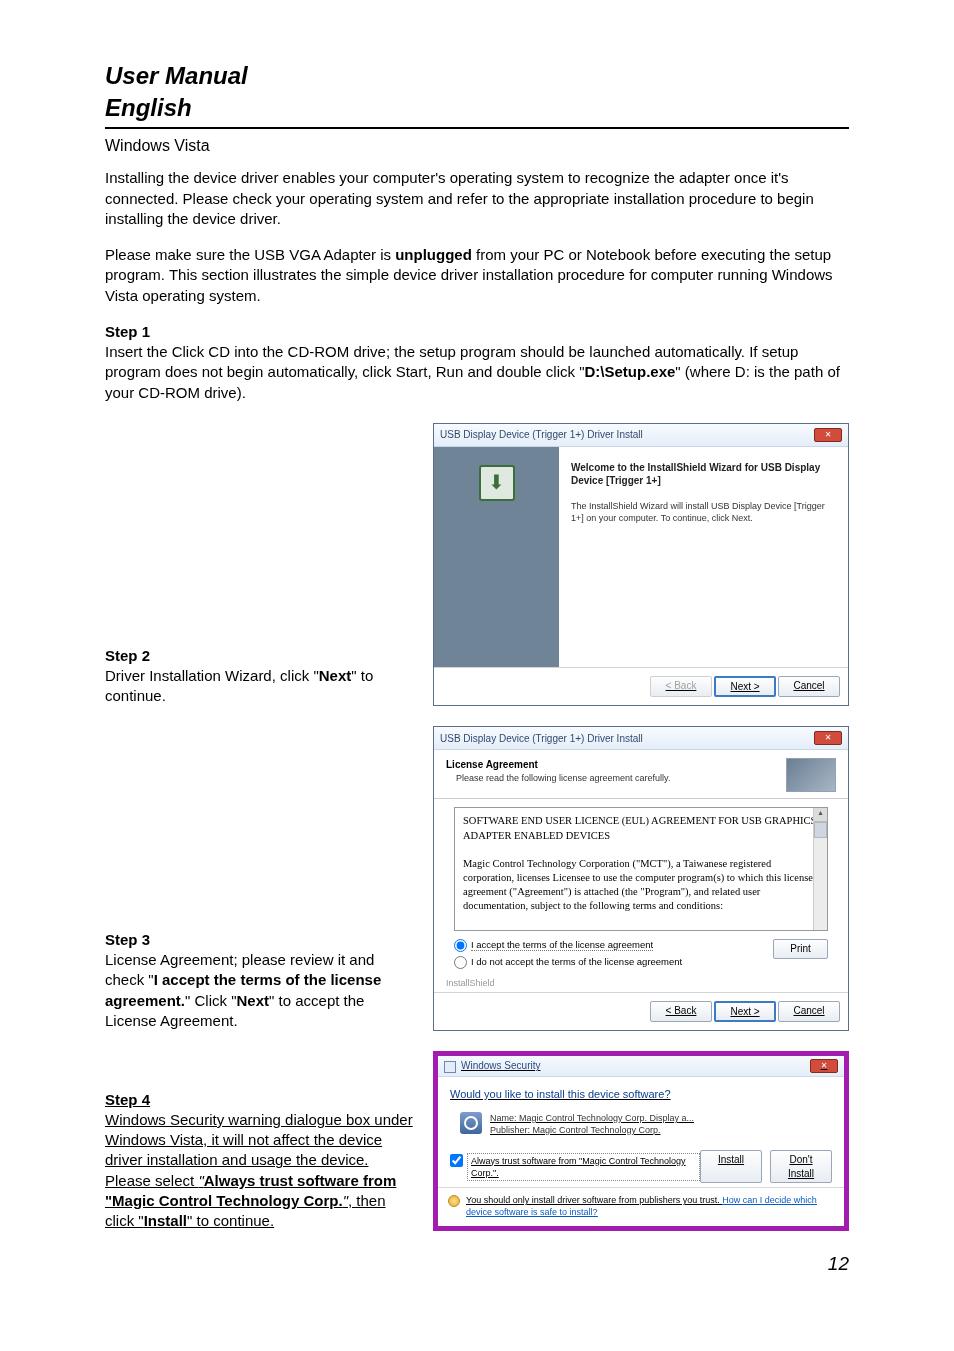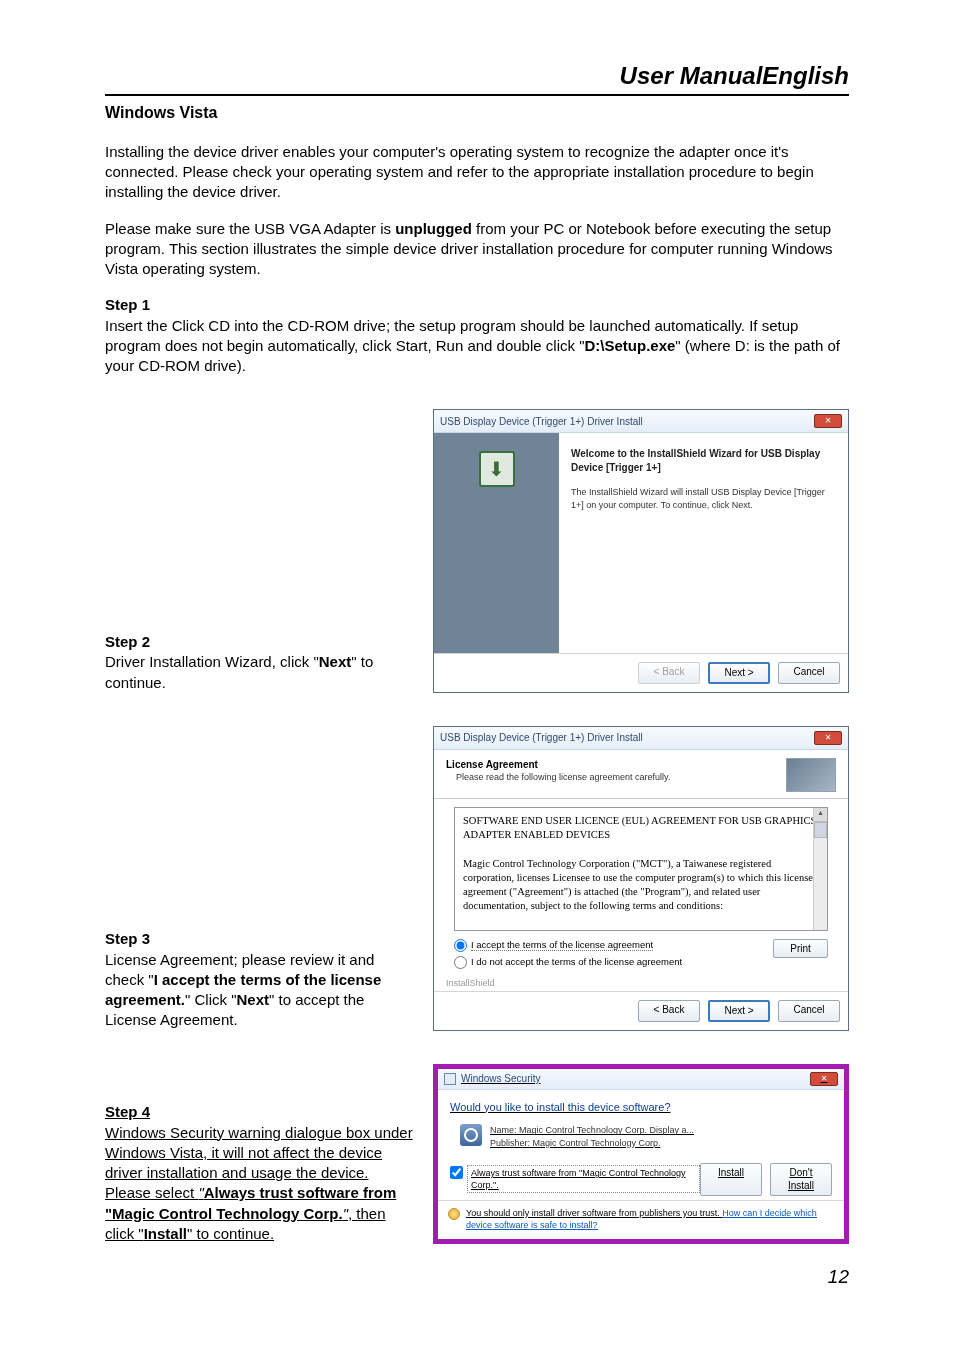--- a/index.html
+++ b/index.html
@@ -12,43 +12,44 @@
       background: #fff;
       width: 954px;
       margin: 0 auto;
       padding: 60px 105px 40px 105px;
       color: #000;
       font-size: 15px;
       line-height: 1.35;
     }
     .header-row {
       display: flex;
-      justify-content: flex-end;
+      justify-content: flex-start;
       align-items: baseline;
       margin-bottom: 2px;
+      flex-direction: column;
     }
     .header-left {
       font-weight: bold;
       font-style: italic;
       font-size: 24px;
     }
     .header-right {
       font-weight: bold;
       font-style: italic;
       font-size: 24px;
     }
     .header-rule {
       border: none;
       border-top: 2px solid #000;
       margin-bottom: 6px;
     }
     .section-title {
-      font-weight: bold;
+      font-weight: normal;
       font-size: 16px;
-      margin-bottom: 18px;
+      margin-bottom: 12px;
     }
     .para {
       margin-bottom: 16px;
     }
     .step-label {
       font-weight: bold;
       font-size: 15px;
       margin-top: 2px;
     }
     .step-block {
@@ -67,21 +68,20 @@
       flex: 1 1 auto;
     }
     .bold { font-weight: bold; }
     
     .dialog {
       border: 1px solid #5a6d8a;
       background: #fff;
       font-size: 10px;
       font-family: "Segoe UI", Tahoma, sans-serif;
       position: relative;
-      margin-top: 13px;
     }
     .dlg-title {
       background: linear-gradient(#f8fbff, #e4edf8);
       padding: 4px 6px;
       display: flex;
       justify-content: space-between;
       align-items: center;
       border-bottom: 1px solid #c9d6e8;
     }
     .dlg-title span {
@@ -137,22 +137,23 @@
     }
     .d2-desc {
       font-size: 9px;
       color: #333;
     }
     .dlg-footer {
       border-top: 1px solid #d5d5d5;
       padding: 8px;
       display: flex;
       justify-content: flex-end;
-      gap: 8px;
+      gap: 2px;
       position: relative;
+      text-decoration: underline;
     }
     .dlg-btn {
       min-width: 62px;
       padding: 2px 8px;
       border: 1px solid #9aa7b8;
       background: linear-gradient(#fefefe, #e8edf3);
       border-radius: 2px;
       font-size: 10px;
       text-align: center;
       cursor: default;

